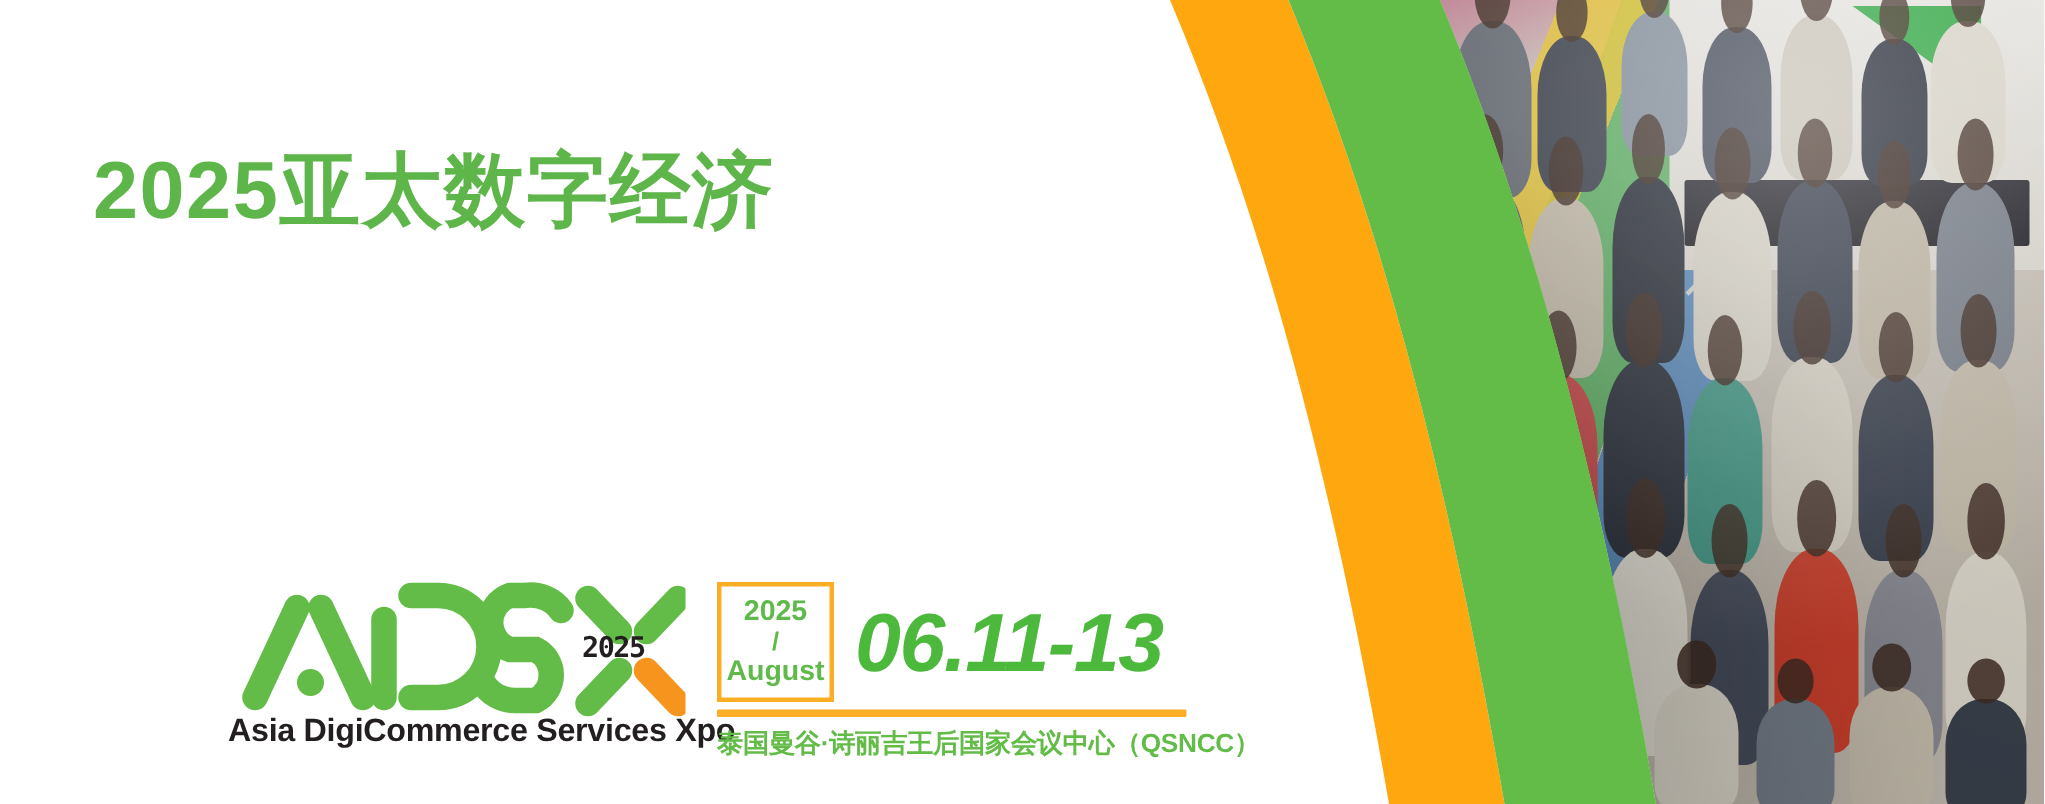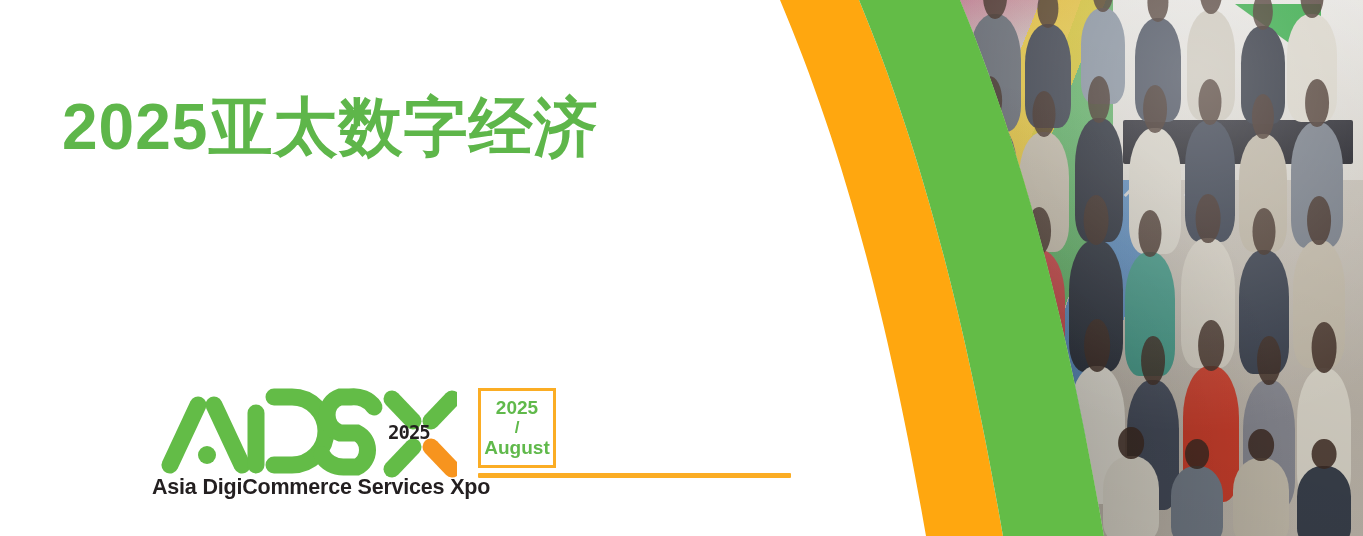--- a/index.html
+++ b/index.html
@@ -99,21 +99,21 @@
     background:#63BC47;
   }
 
   
   .left-content { position:absolute; left:0; top:0; width:860px; height:536px; }
 
   .headline {
     position:absolute; left:62px; top:75px;
     color:#5EB64A;
     font-weight:bold;
-    font-size:64px;
+    font-size:54px;
     line-height:104px;
     letter-spacing:1px;
     white-space:nowrap;
   }
   .headline .hl-line { display:block; }
 
   
   .logo-block { position:absolute; left:152px; top:383px; width:305px; }
   .logo-mark { position:relative; width:305px; height:95px; }
   .logo-mark svg { display:block; width:305px; height:95px; }
@@ -267,18 +267,20 @@
       <div class="logo-tagline">Asia DigiCommerce Services Xpo</div>
     </div>
 
     <div class="date-block">
       <div class="date-row">
         <div class="date-box">
           <span>2025</span>
           <span class="dslash">/</span>
           <span>August</span>
         </div>
+        <div class="date-main">06.11-13</div>
       </div>
       <div class="date-rule"></div>
+      <div class="venue-cn">泰国曼谷·诗丽吉王后国家会议中心（QSNCC）</div>
     </div>
 
   </div>
 </div>
 
 </body></html>

